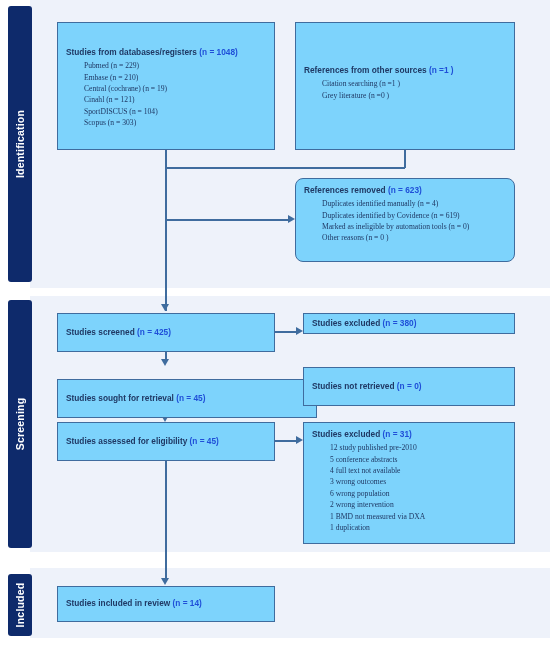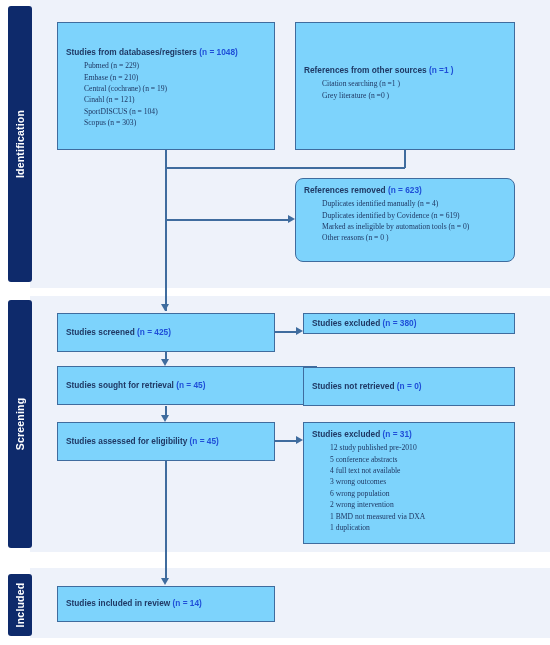--- a/index.html
+++ b/index.html
@@ -32,21 +32,21 @@
   .box.centered{display:flex;align-items:center;}
 
   
   #box-identification-sources{left:57px;top:22px;width:218px;height:128px;}
   #box-identification-sources .inner{margin-top:18px;}
   #box-other-sources{left:295px;top:22px;width:220px;height:128px;}
   #box-other-sources .inner{margin-top:36px;}
   #box-references-removed{left:295px;top:178px;width:220px;height:84px;border-radius:8px;}
   #box-screened{left:57px;top:313px;width:218px;height:39px;}
   #box-excluded-screen{left:303px;top:313px;width:212px;height:21px;}
-  #box-sought{left:57px;top:366px;width:260px;height:39px;}
+  #box-sought{left:57px;top:379px;width:260px;height:39px;}
   #box-not-retrieved{left:303px;top:367px;width:212px;height:39px;}
   #box-assessed{left:57px;top:422px;width:218px;height:39px;}
   #box-excluded-elig{left:303px;top:422px;width:212px;height:122px;}
   #box-included{left:57px;top:586px;width:218px;height:36px;}
 
   
   .ln{position:absolute;background:#3f6c9e;}
   .vl{width:1.6px;}
   .hl{height:1.6px;}
   .arrow-d{position:absolute;width:0;height:0;

